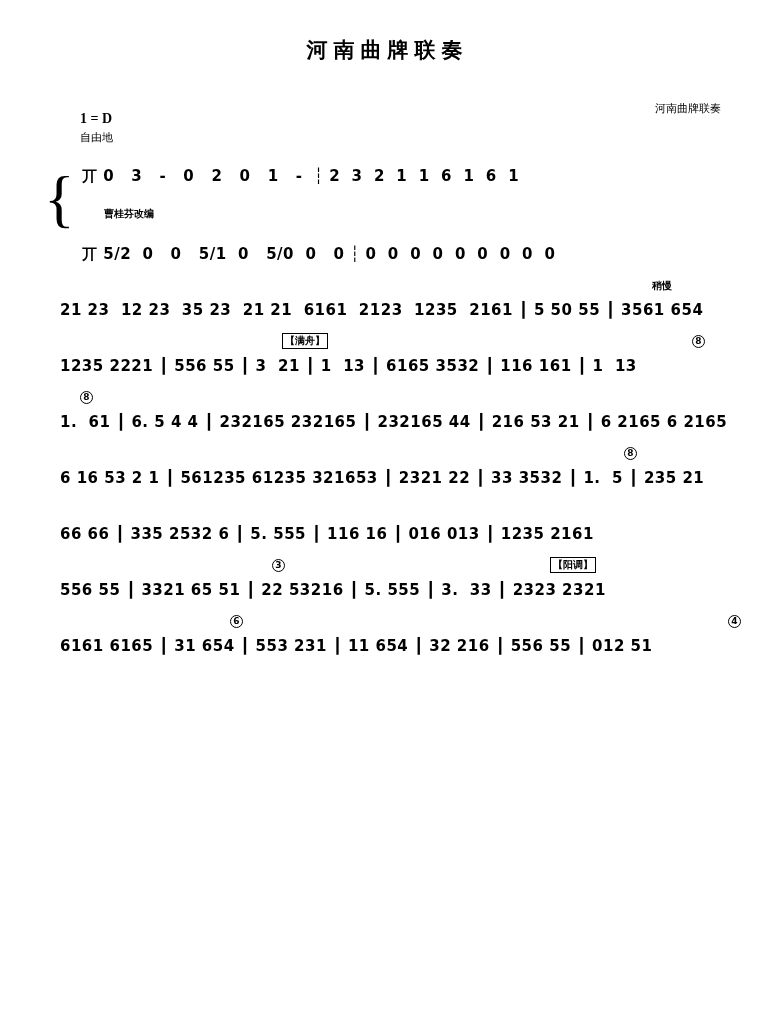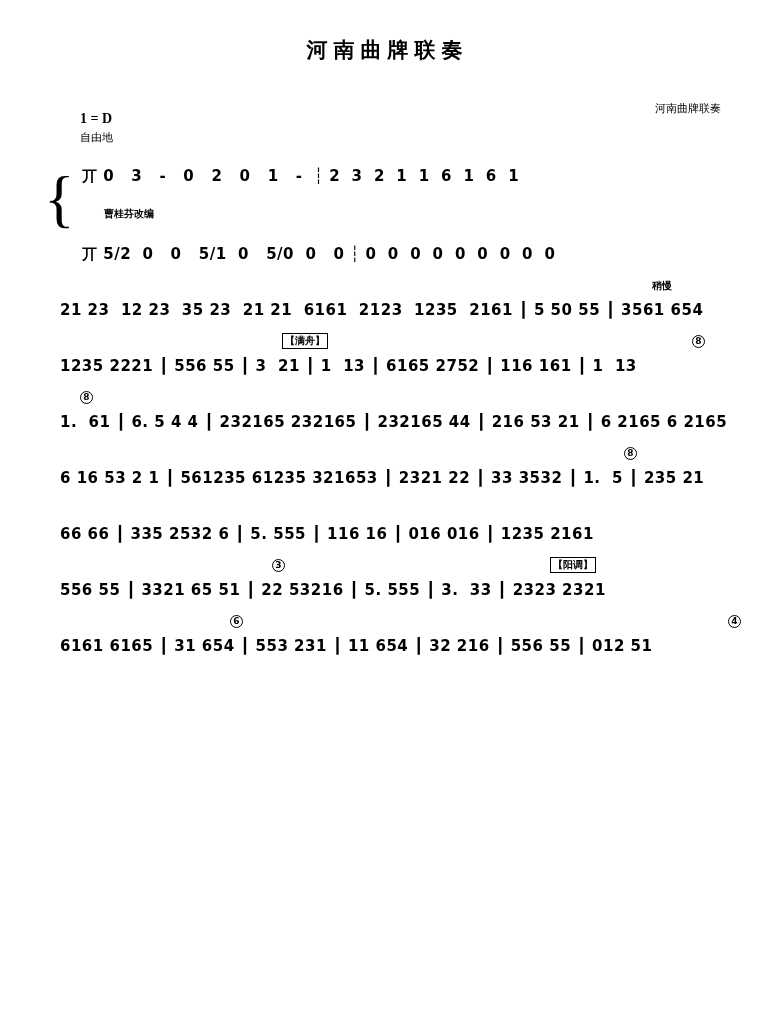--- a/index.html
+++ b/index.html
@@ -141,36 +141,36 @@
   </div>
 
   <div class="system">
     <span class="annot" style="left:608px;top:-16px;">稍慢</span>
     <div class="music-line sys">21 23  12 23  35 23  21 21  6161  2123  1235  2161 ┃ 5 50 55 ┃ 3561 654</div>
   </div>
 
   <div class="system">
     <span class="boxed" style="position:absolute;left:218px;top:-18px;margin-left:20px;">【满舟】</span>
     <span class="circ" style="position:absolute;left:648px;top:-16px;">8</span>
-    <div class="music-line sys">1235 2221 ┃ 556 55 ┃ 3  21 ┃ 1  13 ┃ 6165 2752 ┃ 116 161 ┃ 1  13</div>
+    <div class="music-line sys">1235 2221 ┃ 556 55 ┃ 3  21 ┃ 1  13 ┃ 6165 3532 ┃ 116 161 ┃ 1  13</div>
   </div>
 
 
   <div class="system">
     <span class="circ" style="position:absolute;left:36px;top:-16px;">8</span>
     <div class="music-line sys">1.  61 ┃ 6. 5 4 4 ┃ 232165 232165 ┃ 232165 44 ┃ 216 53 21 ┃ 6 2165 6 2165</div>
   </div>
 
   <div class="system">
     <span class="circ" style="position:absolute;left:580px;top:-16px;">8</span>
     <div class="music-line sys">6 16 53 2 1 ┃ 561235 61235 321653 ┃ 2321 22 ┃ 33 3532 ┃ 1.  5 ┃ 235 21</div>
   </div>
 
   <div class="system">
-    <div class="music-line sys">66 66 ┃ 335 2532 6 ┃ 5. 555 ┃ 116 16 ┃ 016 016 ┃ 1235 2161</div>
+    <div class="music-line sys">66 66 ┃ 335 2532 6 ┃ 5. 555 ┃ 116 16 ┃ 016 013 ┃ 1235 2161</div>
   </div>
 
   <div class="system">
     <span class="boxed" style="position:absolute;left:506px;top:-18px;">【阳调】</span>
     <span class="circ" style="position:absolute;left:228px;top:-16px;">3</span>
     <div class="music-line sys">556 55 ┃ 3321 65 51 ┃ 22 53216 ┃ 5. 555 ┃ 3.  33 ┃ 2323 2321</div>
   </div>
 
   <div class="system">
     <span class="circ" style="position:absolute;left:186px;top:-16px;">6</span>

